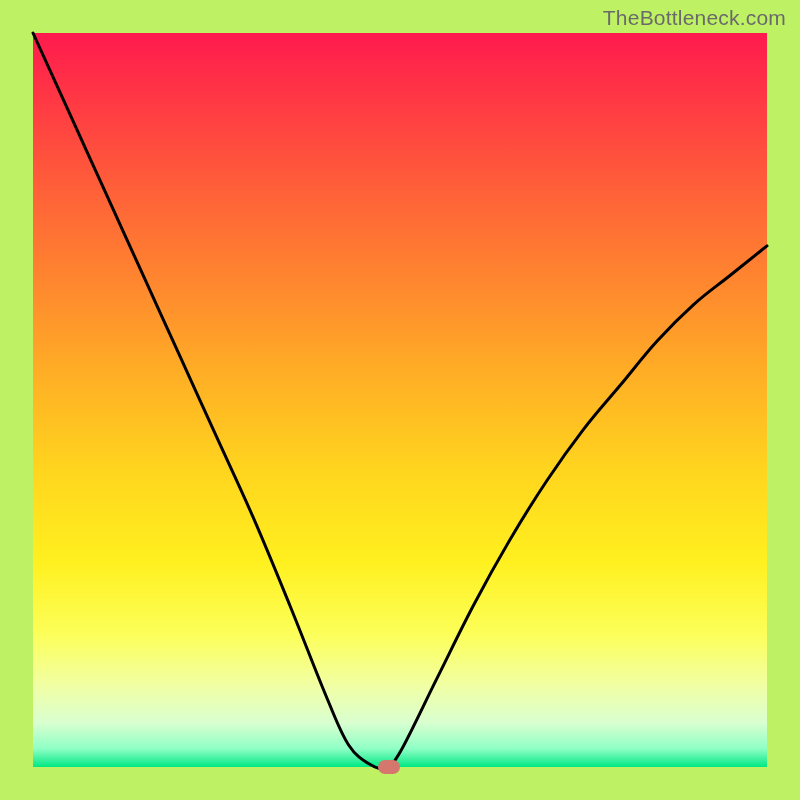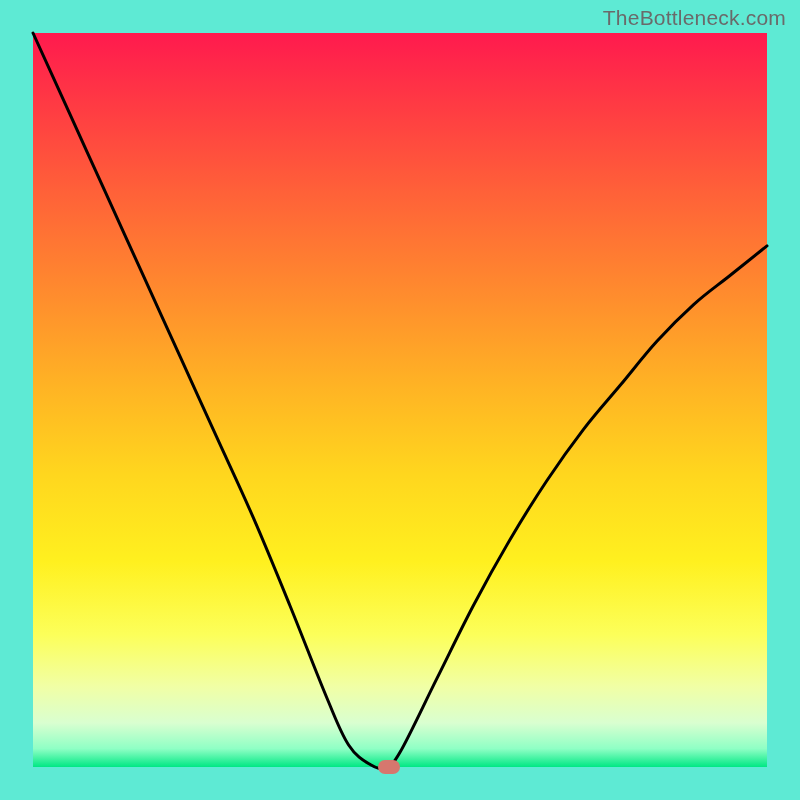--- a/index.html
+++ b/index.html
@@ -10,21 +10,21 @@
     background: #000;
     overflow: hidden;
     font-family: Arial, Helvetica, sans-serif;
   }
   .frame {
     position: absolute;
     left: 0;
     top: 0;
     width: 800px;
     height: 800px;
-    background: #5eead4;
+    background: #bef264;
   }
   .plot-area {
     position: absolute;
     left: 33px;
     top: 33px;
     width: 734px;
     height: 734px;
     background: linear-gradient(to bottom,
       #ff1a4e 0%,
       #ff3b43 10%,

